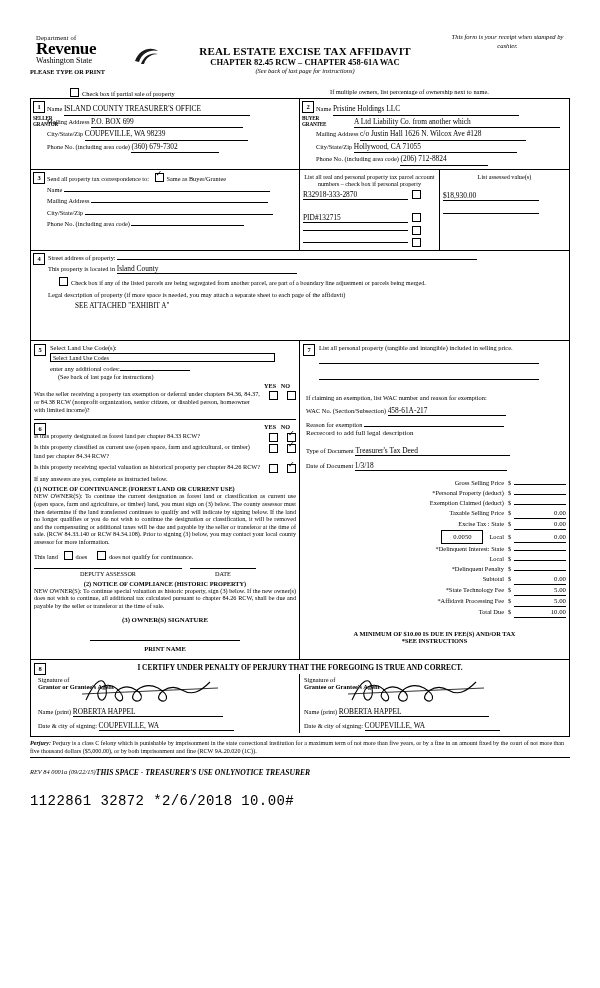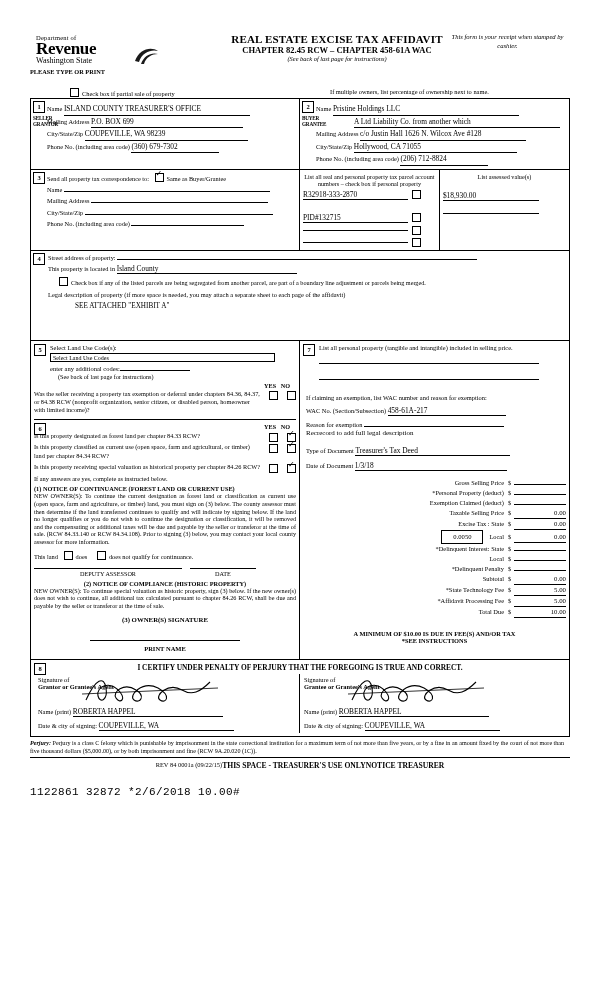--- a/index.html
+++ b/index.html
@@ -11,21 +11,21 @@
     position:relative;
   }
   .page{position:relative;width:600px;height:988px;box-sizing:border-box;padding:0;}
   .sheet{position:absolute;left:30px;top:28px;width:540px;}
   .hdr{position:relative;height:58px;}
   .logo{position:absolute;left:6px;top:6px;width:150px;}
   .logo .dept{font-size:6.5px;letter-spacing:.2px;}
   .logo .rev{font-family:"Liberation Serif",serif;font-size:17px;font-weight:bold;line-height:15px;letter-spacing:-.3px;}
   .logo .wash{font-size:8px;}
   .swoosh{position:absolute;left:103px;top:17px;width:26px;height:20px;}
-  .title-block{position:absolute;left:150px;top:5px;width:250px;text-align:center;margin-left:32px;}
+  .title-block{position:absolute;left:150px;top:17px;width:250px;text-align:center;}
   .title-block .t1{font-size:11px;font-weight:bold;letter-spacing:.2px;}
   .title-block .t2{font-size:8.5px;font-weight:bold;}
   .title-block .t3{font-size:7.3px;font-weight:bold;margin-top:3px;}
   .title-block .t4{font-size:6.4px;font-style:italic;}
   .receipt{position:absolute;right:0;top:4px;width:125px;text-align:center;font-size:6.6px;line-height:9px;font-style:italic;}
   .typeprint{position:absolute;left:0;top:40px;font-size:6.3px;font-weight:bold;}
   .partial{margin-top:2px;font-size:6.4px;position:relative;height:10px;}
   .partial .left{position:absolute;left:40px;}
   .partial .right{position:absolute;left:300px;}
   .cb{display:inline-block;width:7px;height:7px;border:1px solid #000;vertical-align:-1px;margin-right:3px;background:#fff;}
@@ -56,22 +56,22 @@
   .moneyrow{display:flex;justify-content:flex-end;align-items:baseline;font-size:6.4px;line-height:10px;}
   .moneyrow .lab{text-align:right;white-space:nowrap;}
   .moneyrow .dol{width:6px;text-align:left;margin-left:4px;}
   .moneyrow .amt{width:52px;border-bottom:1px solid #000;text-align:right;font-size:6.8px;}
   .sig{border:1px solid #000;border-top:none;position:relative;padding:3px;}
   .sigrow{display:flex;}
   .sigcol{width:50%;box-sizing:border-box;padding:2px 4px;position:relative;}
   .sigcol.l{border-right:1px solid #000;}
   .underline{border-bottom:1px solid #000;display:inline-block;}
   .footer{font-size:6.1px;line-height:8px;margin-top:2px;}
-  .footrow{display:flex;justify-content:center;font-size:7.6px;font-weight:bold;margin-top:3px;}
-  .mono{font-family:"Liberation Mono",monospace;font-size:11px;letter-spacing:.4px;}
+  .footrow{display:flex;justify-content:flex-start;font-size:7.6px;font-weight:bold;margin-top:10px;font-style:italic;}
+  .mono{font-family:"Liberation Mono",monospace;font-size:14px;letter-spacing:.4px;}
   .scrib{position:absolute;pointer-events:none;}
   .bold{font-weight:bold;}
   .it{font-style:italic;}
   .ctr{text-align:center;}
 </style>
 </head>
 <body>
 
 <div class="page">
  <div class="sheet">

